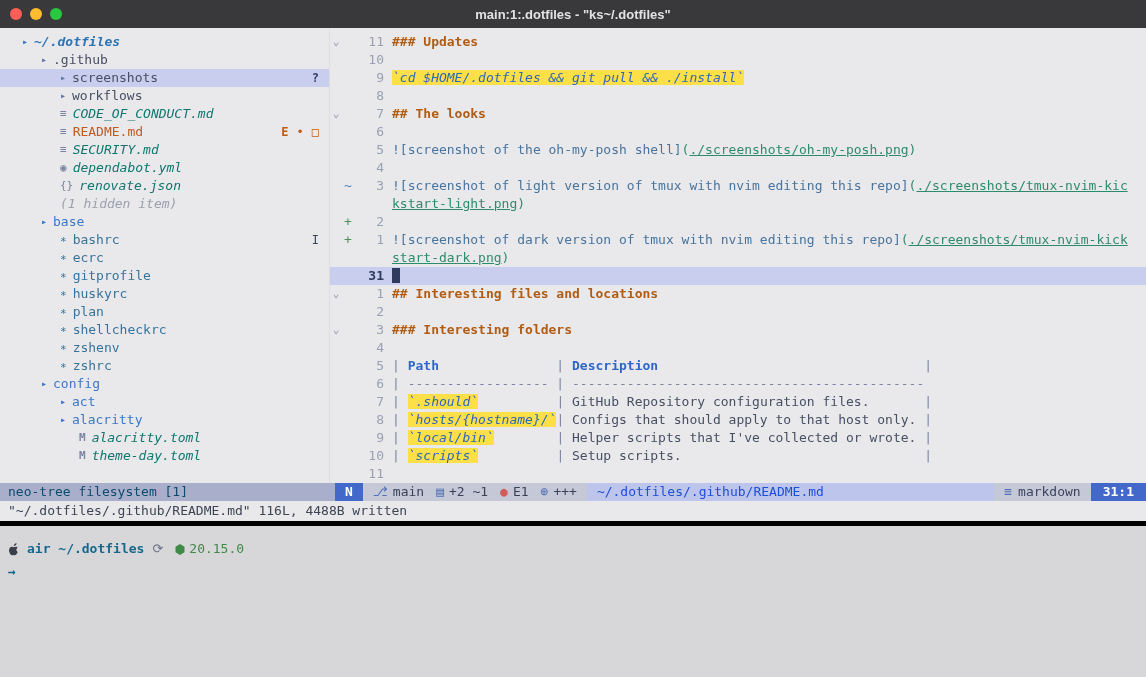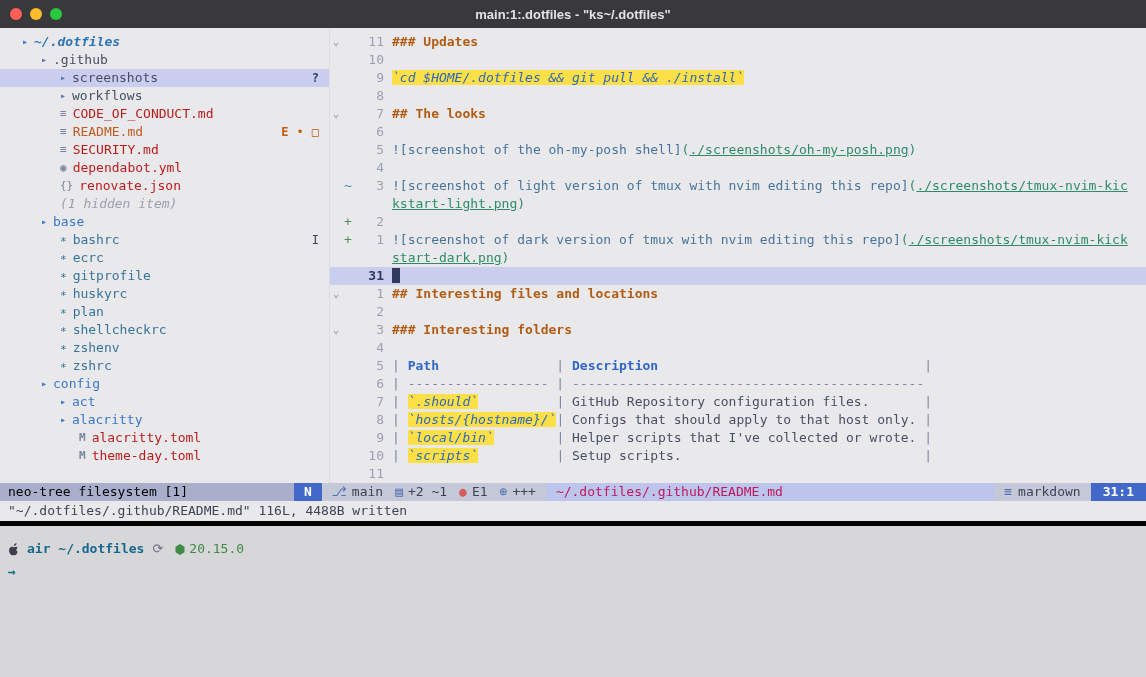--- a/index.html
+++ b/index.html
@@ -24,21 +24,21 @@
   .tree-row.selected { background:#C9CEEE; }
   .tree-arrow { font-size:10px; margin-right:6px; flex:none; }
   .a-root,.a-dirblue { color:#3B77C9; } .a-dir { color:#5E78A8; }
   .tree-icon { margin-right:6px; flex:none; color:#7A84A0; font-size:11px; }
   .i-shell { color:#37749B; }
   .i-js { font-size:9px; font-weight:bold; letter-spacing:-1px; }
   .i-toml { font-weight:bold; font-size:11px; }
   .l-root { color:#2C74B3; font-weight:bold; font-style:italic; }
   .l-dir { color:#474F63; }
   .l-dirblue { color:#3B77C9; }
-  .l-file { color:#b91c1c; }
+  .l-file { color:#0f766e;font-style:italic; }
   .l-readme { color:#C05A20; }
   .l-shell { color:#37749B; }
   .l-hidden { color:#9CA0AC; font-style:italic; }
   .tree-badges { margin-left:auto; padding-right:10px; display:flex; gap:8px; }
   .badge { font-size:12px; }
   .b-q { color:#2F3F66; font-weight:bold; }
   .b-e { color:#C35A11; font-weight:bold; }
   .b-dot,.b-sq { color:#C35A11; }
   .b-i { color:#3C445C; }
   
@@ -54,26 +54,26 @@
   .s-heading { color:#B15C12; font-weight:bold; }
   .s-codespan { background:#fde047; color:#2C66BE;font-style:italic; }
   .s-alt { color:#48749C; }
   .s-link { color:#2E8B6A; }
   .s-linku { color:#2E8B6A; text-decoration:underline; }
   .s-punct { color:#7C86A4; }
   .s-th { color:#2E66C8; font-weight:bold; }
   .s-text { color:#474F63; }
   
   .statusline { position:absolute; top:483px; left:0; right:0; height:18px; display:flex; line-height:18px; }
-  .st-neotree { width:294px; flex:none; background:#A9AECA; color:#000000; padding:0 8px; white-space:pre; overflow:hidden; }
+  .st-neotree { width:335px; flex:none; background:#A9AECA; color:#0c4a6e; padding:0 8px; white-space:pre; overflow:hidden; }
   .st-mode { flex:none; background:#4269C9; color:#FFFFFF; font-weight:bold; padding:0 10px; }
   .st-git { flex:none; background:#C5C8D7; color:#3A4258; padding:0 10px; display:flex; gap:12px; white-space:pre; }
   .git-item { display:flex; gap:5px; }
   .gi-icon { color:#5470B8; } .gi-icon.err { color:#D35B5B; }
-  .st-path { flex:1; background:#BDC5EC; color:#be185d; padding:0 10px; white-space:pre; overflow:hidden; }
+  .st-path { flex:1; background:#BDC5EC; color:#1d4ed8; padding:0 10px; white-space:pre; overflow:hidden; }
   .st-ft { flex:none; background:#C5C8D7; color:#3C445C; padding:0 10px; display:flex; gap:6px; }
   .st-ft-icon { color:#5470B8; }
   .st-pos { flex:none; background:#4269C9; color:#FFFFFF; font-weight:bold; padding:0 12px; }
   
   .cmdline { position:absolute; top:501px; left:0; right:0; height:20px; line-height:20px;
     padding:0 8px; color:#3F4454; background:#E9E9EC; white-space:pre; }
   
   .shellpane { position:absolute; top:521px; left:0; right:0; bottom:0;
     background:#D7D7DA; border-top:5px solid #000000; padding:14px 8px 0 8px; }
   .prompt-line { height:18px; line-height:18px; display:flex; align-items:center; white-space:pre; }

